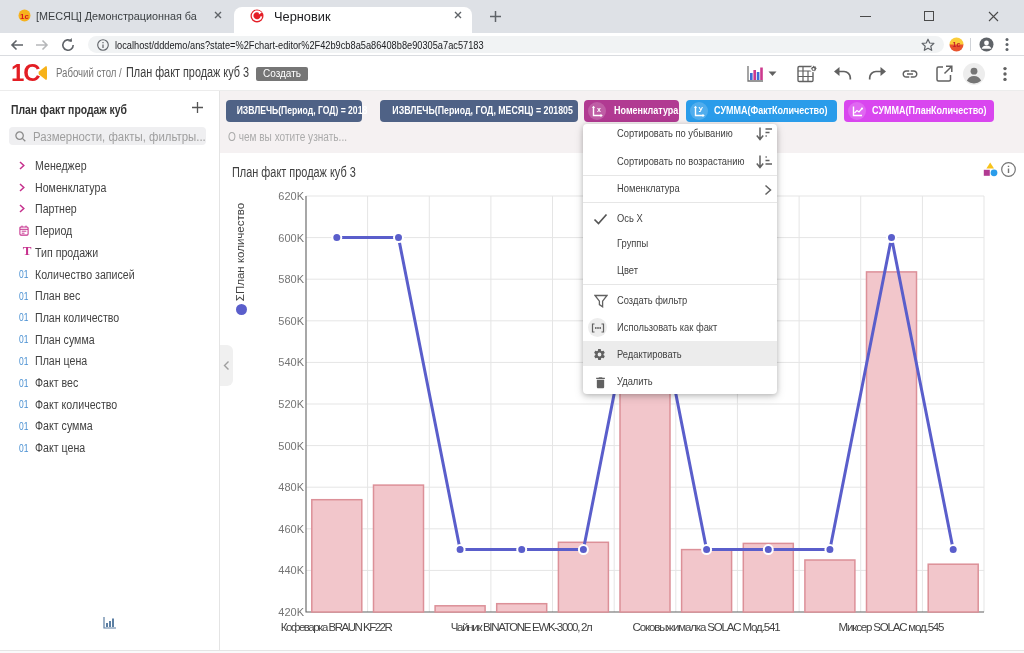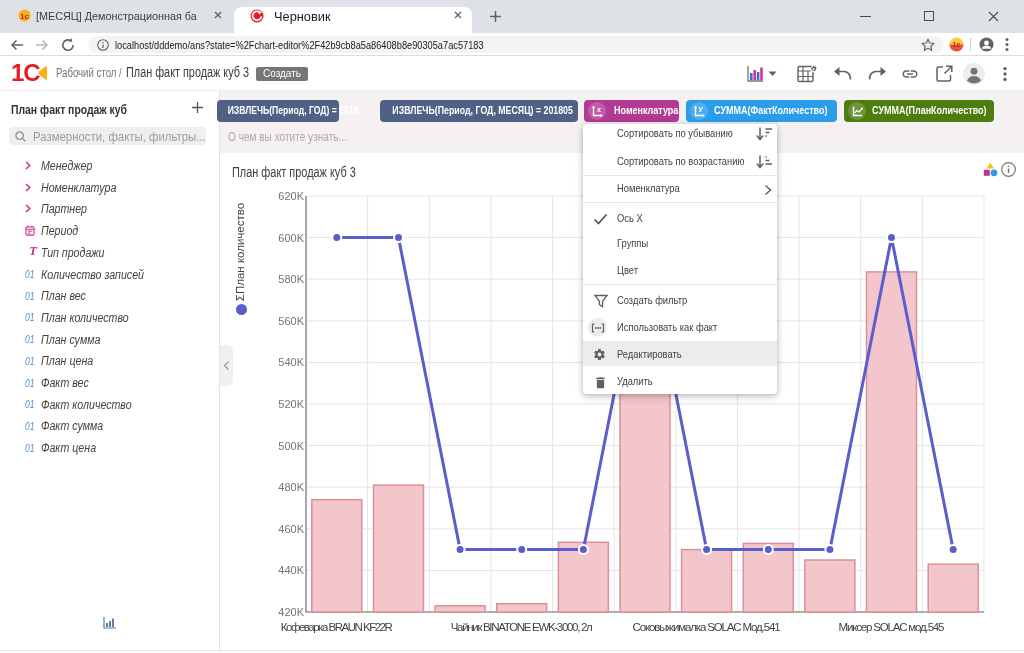--- a/index.html
+++ b/index.html
@@ -18,21 +18,21 @@
 
   
   #apphdr { left:0; top:56px; width:1024px; height:35px; background:#fff; border-bottom:1px solid #ececec; }
   #badge { left:256px; top:67px; width:52px; height:14px; background:#767676; border-radius:2px; color:#fff; font-size:10px; text-align:center; line-height:14px; }
 
   
   #sidebar { left:0; top:91px; width:220px; height:559px; background:#fff; border-right:1px solid #e4e4e4; }
   #sbhead { left:11px; top:102px; font-size:13px; font-weight:bold; color:#333;
             transform:scaleX(0.8); transform-origin:0 0; white-space:nowrap; }
   #sbsearch { left:9px; top:127px; width:197px; height:18px; background:#efeff1; border-radius:4px; }
-  .sbitem { position:absolute; left:12px; width:195px; height:21px;font-style:italic; }
+  .sbitem { position:absolute; left:6px; width:195px; height:21px; }
   .sbicon { position:absolute; left:13px; top:0; width:16px; text-align:center; }
   .sbtext { position:absolute; left:29px; top:3px; font-size:12.5px; color:#424242;
             transform:scaleX(0.85); transform-origin:0 0; white-space:nowrap; }
   .num { color:#4a90d2; font-size:10px; top:4.5px; left:12.5px; width:auto; text-align:left; transform:scaleX(0.85); transform-origin:0 0; }
 
   
   #strip { left:220px; top:91px; width:804px; height:62px; background:#f5f1f2; }
   .chip { position:absolute; top:99.5px; height:22px; border-radius:4px; color:#fff;
           font-size:10px; font-weight:bold; line-height:22px; text-align:center; white-space:nowrap; }
   .slate { background:#4f6286; }
@@ -331,41 +331,41 @@
 </div>
 
 <div class="abs" style="left:220px;top:345px;width:13px;height:41px;background:#f0f0f0;border-radius:0 6px 6px 0;z-index:5;"></div>
 <div class="abs" style="left:223px;top:360px;width:7px;height:11px;z-index:6;">
   <svg width="7" height="11">
       <path d="M5.5 1.5 L1.5 5.5 L5.5 9.5" stroke="#9e9e9e" stroke-width="1.4" fill="none"></path>
     </svg>
 </div>
 
 <div id="strip" class="abs"></div>
-<div class="chip slate" style="left:217px;width:122px;"><span class="ctext">ИЗВЛЕЧЬ(Период, ГОД) = 2018</span></div>
+<div class="chip slate" style="left:226px;width:136px;"><span class="ctext">ИЗВЛЕЧЬ(Период, ГОД) = 2018</span></div>
 <div class="chip slate" style="left:380px;width:198px;"><span class="ctext" style="transform:scaleX(0.88);">ИЗВЛЕЧЬ(Период, ГОД, МЕСЯЦ) = 201805</span></div>
 <div class="chip" style="left:584px;width:95px;background:#b13a92;">
   <span style="position:absolute;left:4px;top:2px;width:18px;height:18px;background:rgba(255,255,255,.18);border-radius:50%;"></span>
   <svg style="position:absolute;left:7px;top:5px;" width="13" height="13">
       <path d="M2.5 1.5 V10.5 H11" stroke="#fff" stroke-width="1.4" fill="none"></path>
       <path d="M1 3 L2.5 0.8 L4 3 Z M9.5 9 L11.8 10.5 L9.5 12 Z" fill="#fff"></path>
       <text x="6" y="6.5" font-size="7" font-weight="bold" fill="#fff" font-family="Liberation Sans">x</text>
     </svg>
   <span class="ctext2" style="left:30px;">Номенклатура</span>
   </div>
 <div class="chip" style="left:686px;width:151px;background:#2a9cea;">
   <span style="position:absolute;left:4px;top:2px;width:18px;height:18px;background:rgba(255,255,255,.18);border-radius:50%;"></span>
   <svg style="position:absolute;left:7px;top:5px;" width="13" height="13">
       <path d="M2.5 1.5 V10.5 H11" stroke="#fff" stroke-width="1.4" fill="none"></path>
       <path d="M1 3 L2.5 0.8 L4 3 Z M9.5 9 L11.8 10.5 L9.5 12 Z" fill="#fff"></path>
       <text x="5.5" y="6.5" font-size="7" font-weight="bold" fill="#fff" font-family="Liberation Sans">У</text>
     </svg>
   <span class="ctext2">СУММА(ФактКоличество)</span>
   </div>
-<div class="chip" style="left:844px;width:150px;background:#4d7c0f;">
+<div class="chip" style="left:844px;width:150px;background:#d946ef;">
   <span style="position:absolute;left:4px;top:2px;width:18px;height:18px;background:rgba(255,255,255,.18);border-radius:50%;"></span>
   <svg style="position:absolute;left:7px;top:5px;" width="13" height="13">
       <path d="M2.5 1.5 V10.5 H11" stroke="#fff" stroke-width="1.4" fill="none"></path>
       <path d="M3.5 8 L6 5.5 L8 7 L11 3.5" stroke="#fff" stroke-width="1.2" fill="none"></path>
       <circle cx="11" cy="3.5" r="1.1" fill="#fff"></circle>
     </svg>
   <span class="ctext2">СУММА(ПланКоличество)</span>
   </div>
 <div class="abs" style="left:228px;top:130px;font-size:12px;color:#ababab;transform:scaleX(0.84);transform-origin:0 0;white-space:nowrap;">О чем вы хотите узнать...</div>
 

